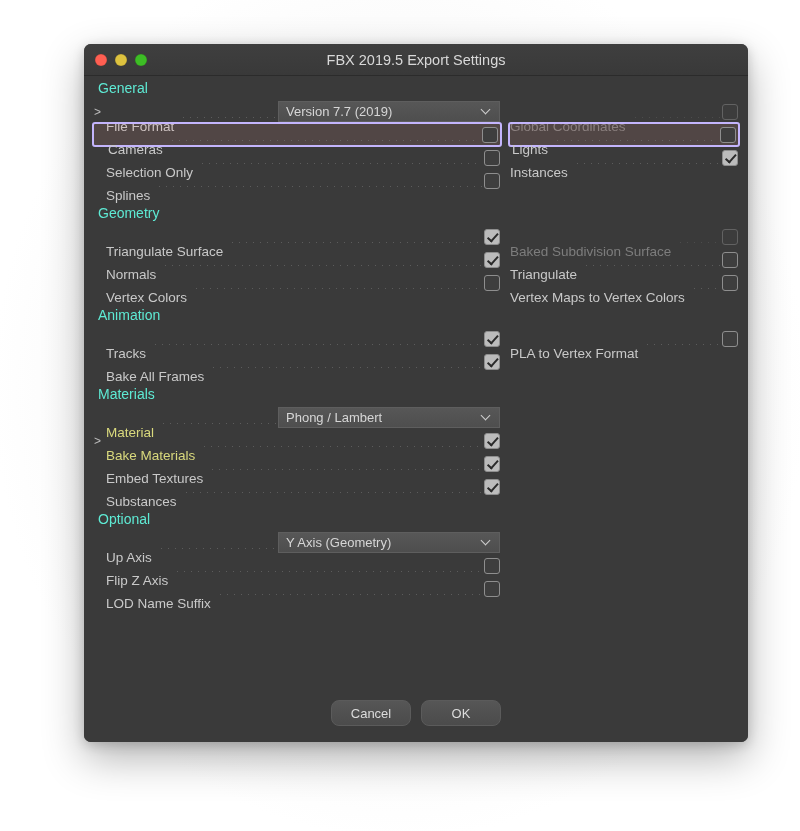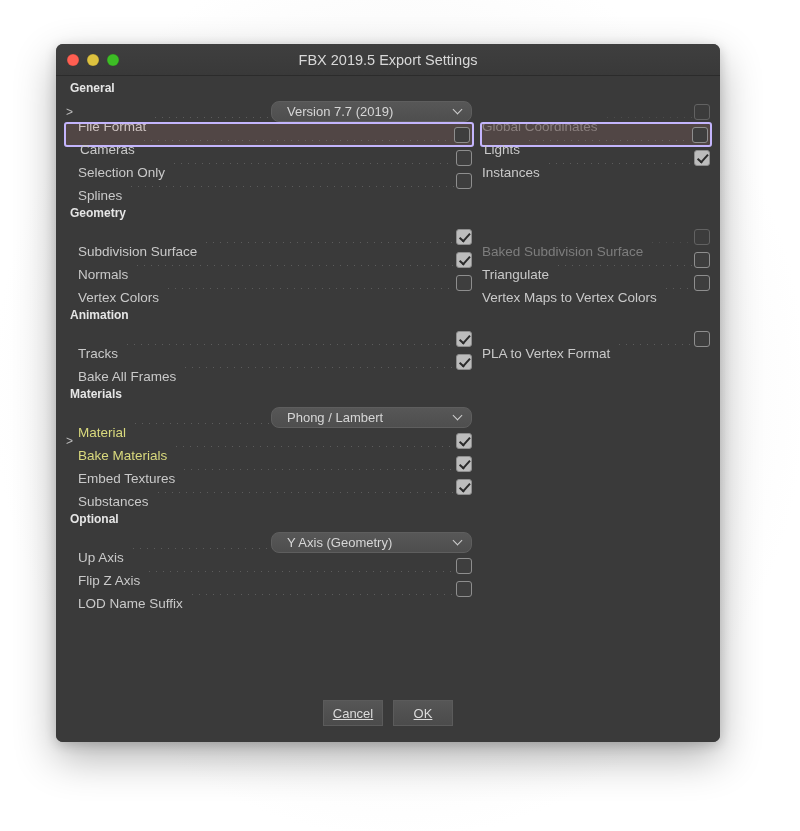--- a/index.html
+++ b/index.html
@@ -12,21 +12,21 @@
   }
   #stage {
     position: relative;
     width: 800px; height: 831px;
     background: radial-gradient(ellipse at 50% 47%, #f2f2f2 0%, #f7f7f7 40%, #ffffff 72%);
   }
 
   
   .window {
     position: absolute;
-    left: 56px; top: 44px;
+    left: 84px; top: 44px;
     width: 664px; height: 698px;
     border-radius: 7px;
     background: #3a3a3a;
     box-shadow: 0 16px 42px rgba(0,0,0,0.30), 0 3px 12px rgba(0,0,0,0.18);
     overflow: hidden;
   }
   .titlebar {
     position: relative;
     height: 32px;
     background: linear-gradient(to bottom, #3f3f3f 0%, #393939 100%);
@@ -51,23 +51,23 @@
     height: 666px;
     background: #3a3a3a;
     padding: 0;
   }
 
   
   .col-left  { position: absolute; left: 8px;  top: 0; width: 410px; }
   .col-right { position: absolute; left: 424px; top: 0; width: 232px; }
 
   .section-title {
-    font-size: 12px;
-    font-weight: bold;
-    color: #e5e5e5;
+    font-size: 14px;
+    font-weight: normal;
+    color: #5eead4;
     height: 24px;
     line-height: 24px;
     padding-left: 6px;
   }
 
   .row {
     position: relative;
     height: 23px;
     display: flex;
     align-items: center;
@@ -132,26 +132,26 @@
     left: 4.5px; top: 1.5px;
     width: 4px; height: 8.5px;
     border: solid #2a2a2a;
     border-width: 0 2.2px 2.2px 0;
     transform: rotate(42deg);
   }
 
   
   .dd {
     flex: 0 0 auto;
-    width: 201px; height: 21px;
-    border-radius: 8px;
+    width: 222px; height: 21px;
+    border-radius: 0;
     background: linear-gradient(to bottom, #575757 0%, #4e4e4e 100%);
     border: 1px solid #5e5e5e;
     display: flex; align-items: center;
-    padding: 0 15px;
+    padding: 0 7px;
     position: relative;
   }
   .dd .dd-text {
     font-size: 13px; color: #d6d6d6;
     white-space: nowrap;
   }
   .dd .chev {
     position: absolute; right: 8px; top: 50%;
     width: 9px; height: 9px; margin-top: -6px;
   }
@@ -167,30 +167,29 @@
   
   .row.with-dd .leader { flex: 1 1 auto; }
 
   
   .footer {
     position: absolute;
     left: 0; right: 0; bottom: 16px;
     display: flex; justify-content: center; gap: 10px;
   }
   .btn {
-    width: 60px; height: 26px;
-    border-radius: 0;
+    width: 80px; height: 26px;
+    border-radius: 8px;
     background: linear-gradient(to bottom, #565656 0%, #4b4b4b 100%);
     border: 1px solid #5b5b5b;
     color: #dcdcdc;
     font-size: 13px;
     font-family: "Liberation Sans", sans-serif;
     display: flex; align-items: center; justify-content: center;
     cursor: default;
-    text-decoration: underline;
   }
 </style>
 </head>
 <body>
 
 <div id="stage">
 
   <div class="window">
 
     <div class="titlebar">
@@ -229,21 +228,21 @@
           <div class="row">
             <span class="disc empty">&gt;</span>
             <span class="label">Splines</span>
             <span class="leader"></span>
             <div class="cb"></div>
           </div>
           <div style="height: 9px;"></div>
           <div class="section-title">Geometry</div>
           <div class="row">
             <span class="disc empty">&gt;</span>
-            <span class="label">Subdivision Surface</span>
+            <span class="label">Triangulate Surface</span>
             <span class="leader"></span>
             <div class="cb on"></div>
           </div>
           <div class="row">
             <span class="disc empty">&gt;</span>
             <span class="label">Normals</span>
             <span class="leader"></span>
             <div class="cb on"></div>
           </div>
           <div class="row">

